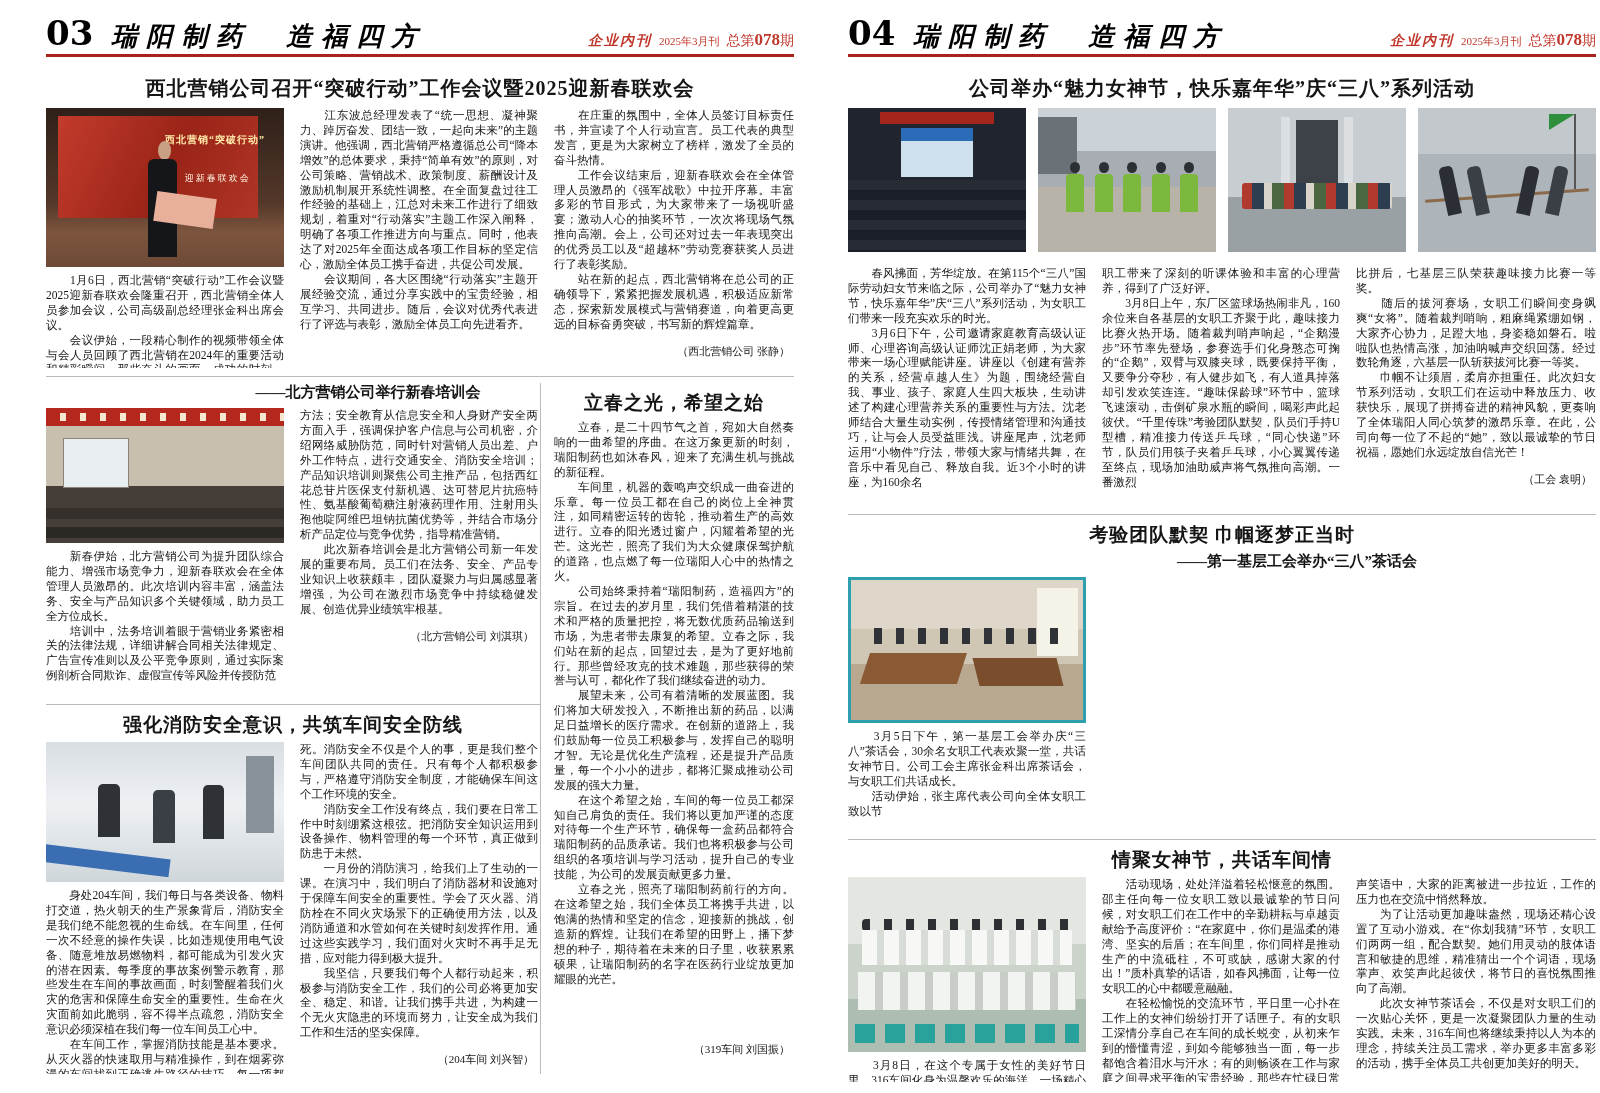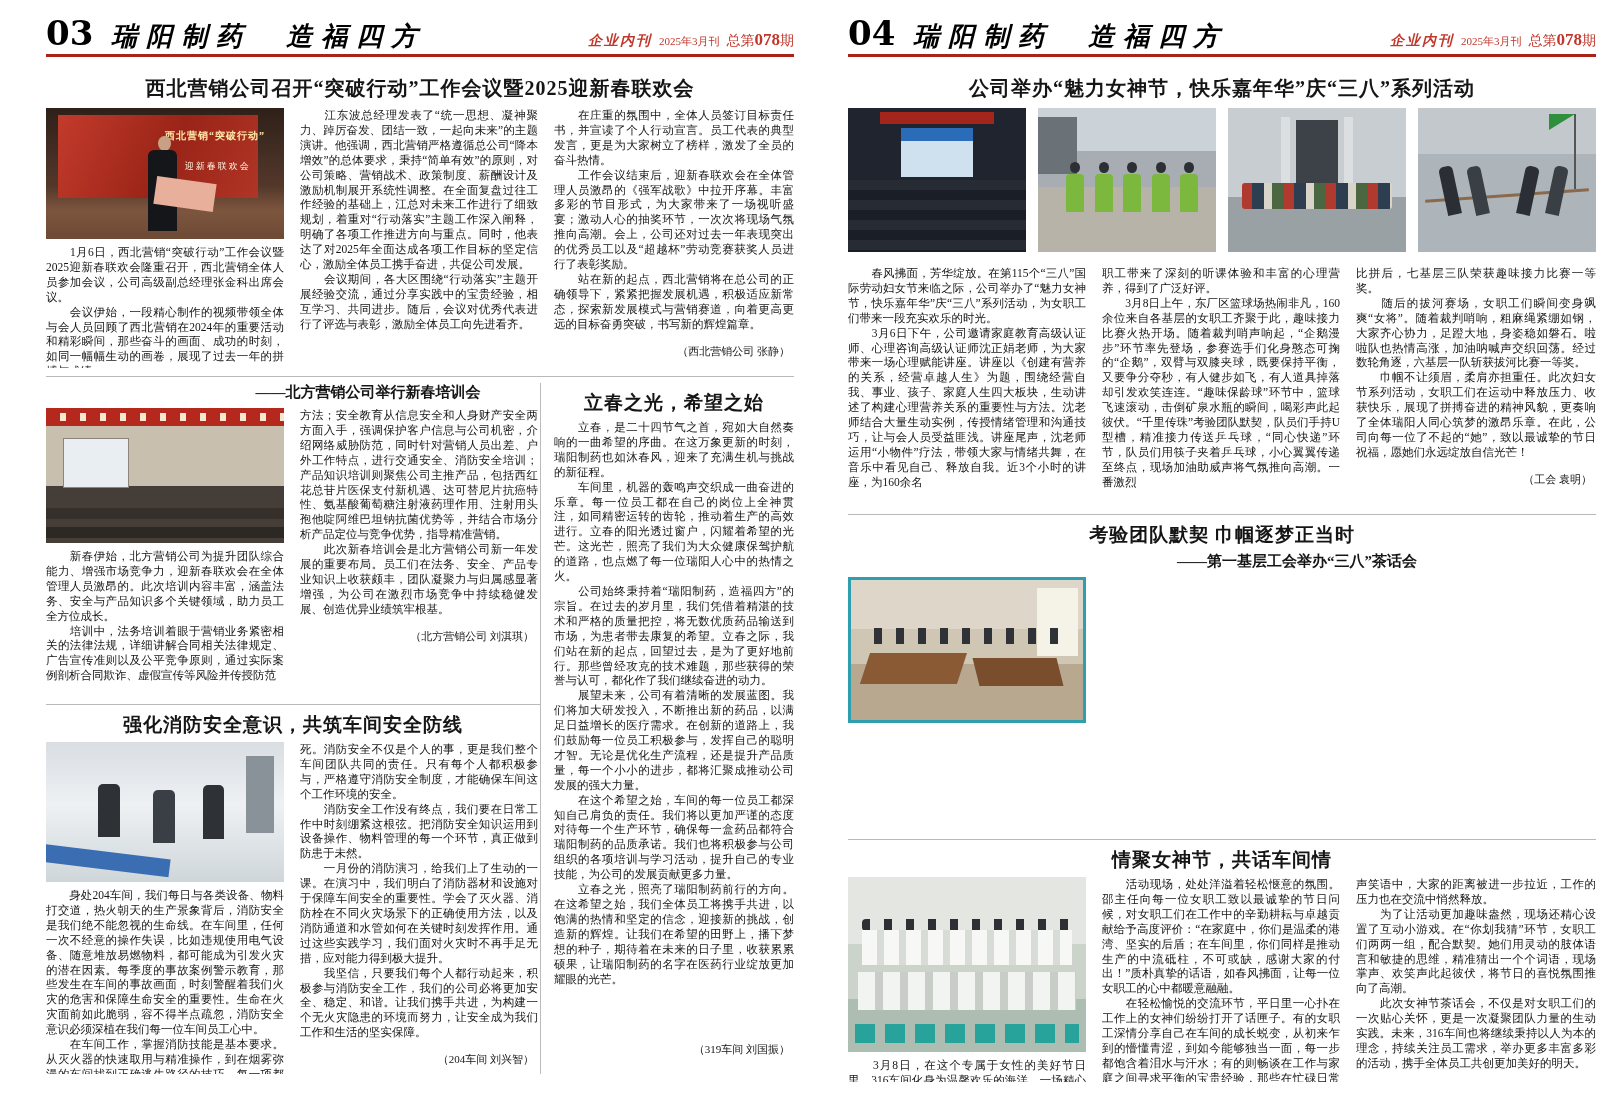--- a/index.html
+++ b/index.html
@@ -36,21 +36,21 @@
   .art-c-content{height:332px;overflow:hidden;}
   .spring-body{height:610px;overflow:hidden;}
   .photo-row{display:grid;grid-template-columns:repeat(4,1fr);gap:12px;height:150px;margin:4px 0 8px;}
   .art-e-cols{height:240px;overflow:hidden;}
   .art-f-content{height:254px;overflow:hidden;}
   .art-g-content{height:268px;overflow:hidden;}
 
   
   .ph{position:relative;overflow:hidden;background:#999;margin-bottom:6px;}
   .ph .s{position:absolute;}
-  .ph-meeting{height:131px;background:linear-gradient(180deg,#2e2019,#54382a 60%,#7d553e 78%,#6d4a36);padding-left:15px;}
+  .ph-meeting{height:159px;background:linear-gradient(180deg,#2e2019,#54382a 60%,#7d553e 78%,#6d4a36);padding-left:15px;}
   .ph-meeting .scr{left:5%;top:5%;width:84%;height:64%;background:linear-gradient(115deg,#c33b2c,#992417 55%,#b03526);}
   .ph-meeting .t1{top:16%;right:8%;color:#ffe9a8;font-size:10px;font-weight:700;letter-spacing:1px;}
   .ph-meeting .t2{top:40%;right:14%;color:#fff4e2;font-size:9px;letter-spacing:2px;}
   .ph-meeting .person{left:43%;top:32%;width:12%;height:62%;background:#14161a;border-radius:6px 6px 0 0;}
   .ph-meeting .head{left:47%;top:21%;width:5.5%;height:12%;background:#c9a086;border-radius:50%;}
   .ph-meeting .paper{left:46%;top:55%;width:6%;height:9%;background:#e8b09a;transform:rotate(8deg);}
 
   .ph-training{height:135px;background:linear-gradient(180deg,#8d8176 0 13%,#c9bfae 13% 58%,#453d37 58%);}
   .ph-training .banner{left:0;top:0;width:100%;height:13%;background:#b5281e;background-image:repeating-linear-gradient(90deg,transparent 0 14px,#f6e7cf 14px 20px);background-size:100% 45%;background-position:0 55%;background-repeat:no-repeat;}
   .ph-training .screen{left:7%;top:22%;width:27%;height:36%;background:#e9eef2;border:1px solid #8b847a;}
@@ -277,20 +277,22 @@
       <h2 class="headline sec">考验团队默契 巾帼逐梦正当时</h2>
       <div class="subtitle">——第一基层工会举办“三八”茶话会</div>
       <div class="cols3 art-f-content">
         <div>
           <div class="ph ph-tea">
             <div class="s win"></div>
             <div class="s pp"></div>
             <div class="s tb1"></div>
             <div class="s tb2"></div>
           </div>
+          <div class="body-text">　　3月5日下午，第一基层工会举办庆“三八”茶话会，30余名女职工代表欢聚一堂，共话女神节日。公司工会主席张金科出席茶话会，与女职工们共话成长。
+　　活动伊始，张主席代表公司向全体女职工致以节</div>
         </div>
       </div>
     </article>
 
     <hr class="sep">
 
     <article>
       <h2 class="headline sec">情聚女神节，共话车间情</h2>
       <div class="cols3 art-g-content">
         <div>

